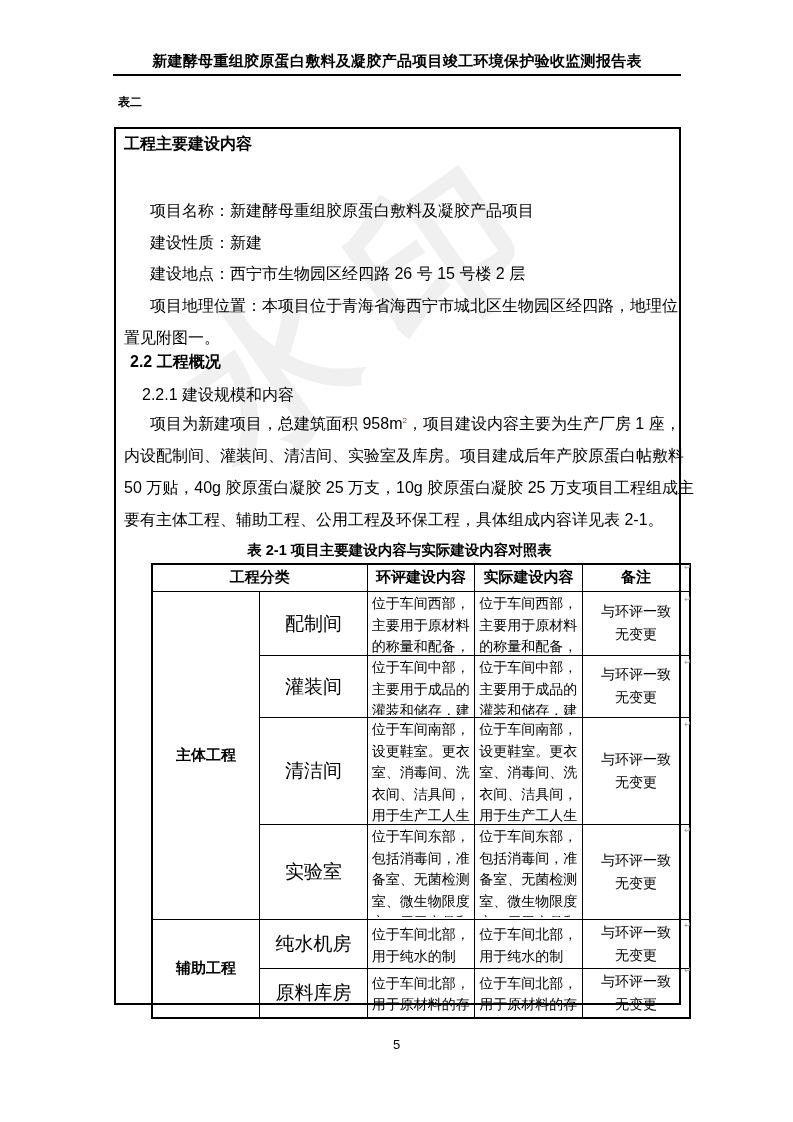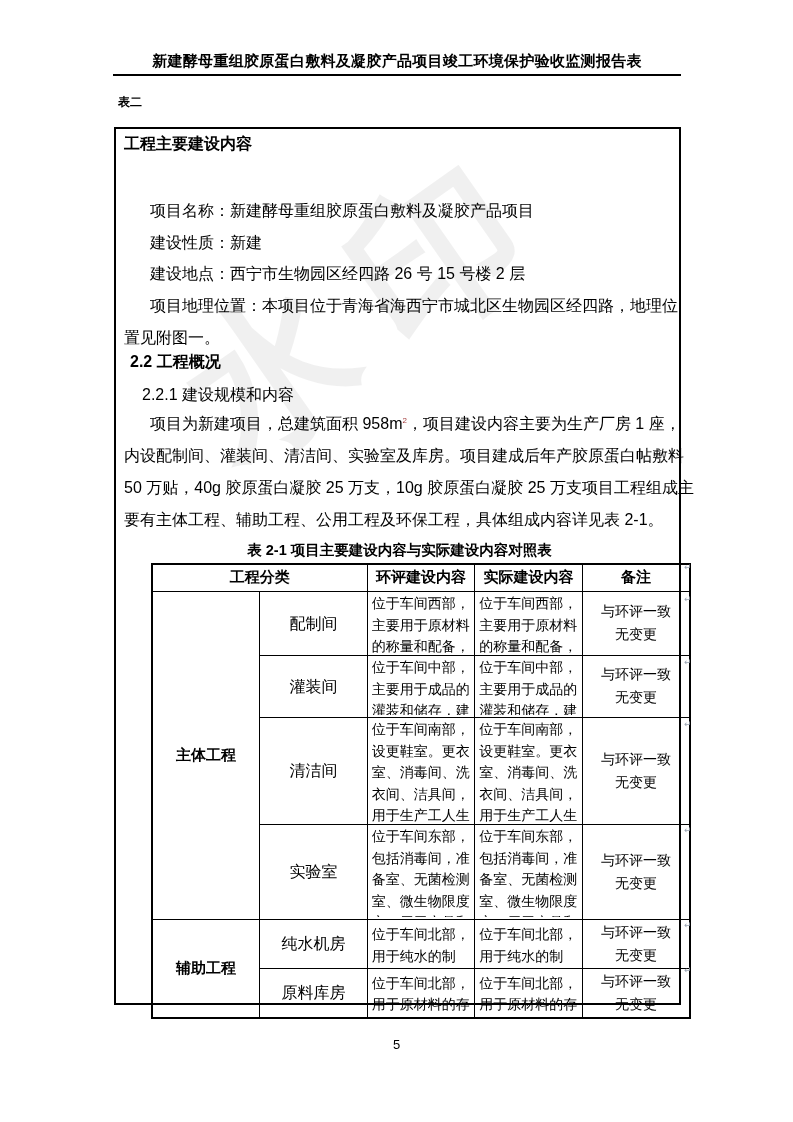--- a/index.html
+++ b/index.html
@@ -30,21 +30,21 @@
   
   .tbl-title{top:412px;text-align:center;font-size:14.5px;font-weight:bold;}
   table.cmp{position:absolute;top:434px;left:7px;width:540px;
     border-collapse:collapse;table-layout:fixed;font-size:14px;margin-left:28px;}
   table.cmp td,table.cmp th{border:1px solid #000;padding:1px 4px;overflow:hidden;}
   table.cmp{border:2px solid #000;}
   th.c-head{font-size:15px;font-weight:bold;text-align:center;padding:2px;}
   td.groupcell{width:24px;padding:0 1px;text-align:center;vertical-align:middle;
     font-weight:bold;font-size:15px;line-height:22px;word-break:break-all;}
   td.roomcell{width:46px;padding:0 1px;text-align:center;vertical-align:middle;
-    font-size:16px;line-height:21px;word-break:break-all;}
+    font-size:19px;line-height:21px;word-break:break-all;}
   td.desccell{width:178px;vertical-align:middle;line-height:21.5px;
     word-break:break-all;text-align:left;}
   td.notecell{width:110px;text-align:center;vertical-align:middle;line-height:23px;}
   .clip{overflow:hidden;}
   tr.hr0{height:27px;} tr.r1{height:64px;} tr.r2{height:62px;} tr.r3{height:107px;}
   tr.r4{height:95px;} tr.r5{height:43px;} tr.r6{height:44px;}
   sup.sq{font-size:8px;color:#a33c3c;vertical-align:super;line-height:0;}
   
   .pageno{position:absolute;top:1037px;left:0;width:793px;text-align:center;
     font-size:13px;}

